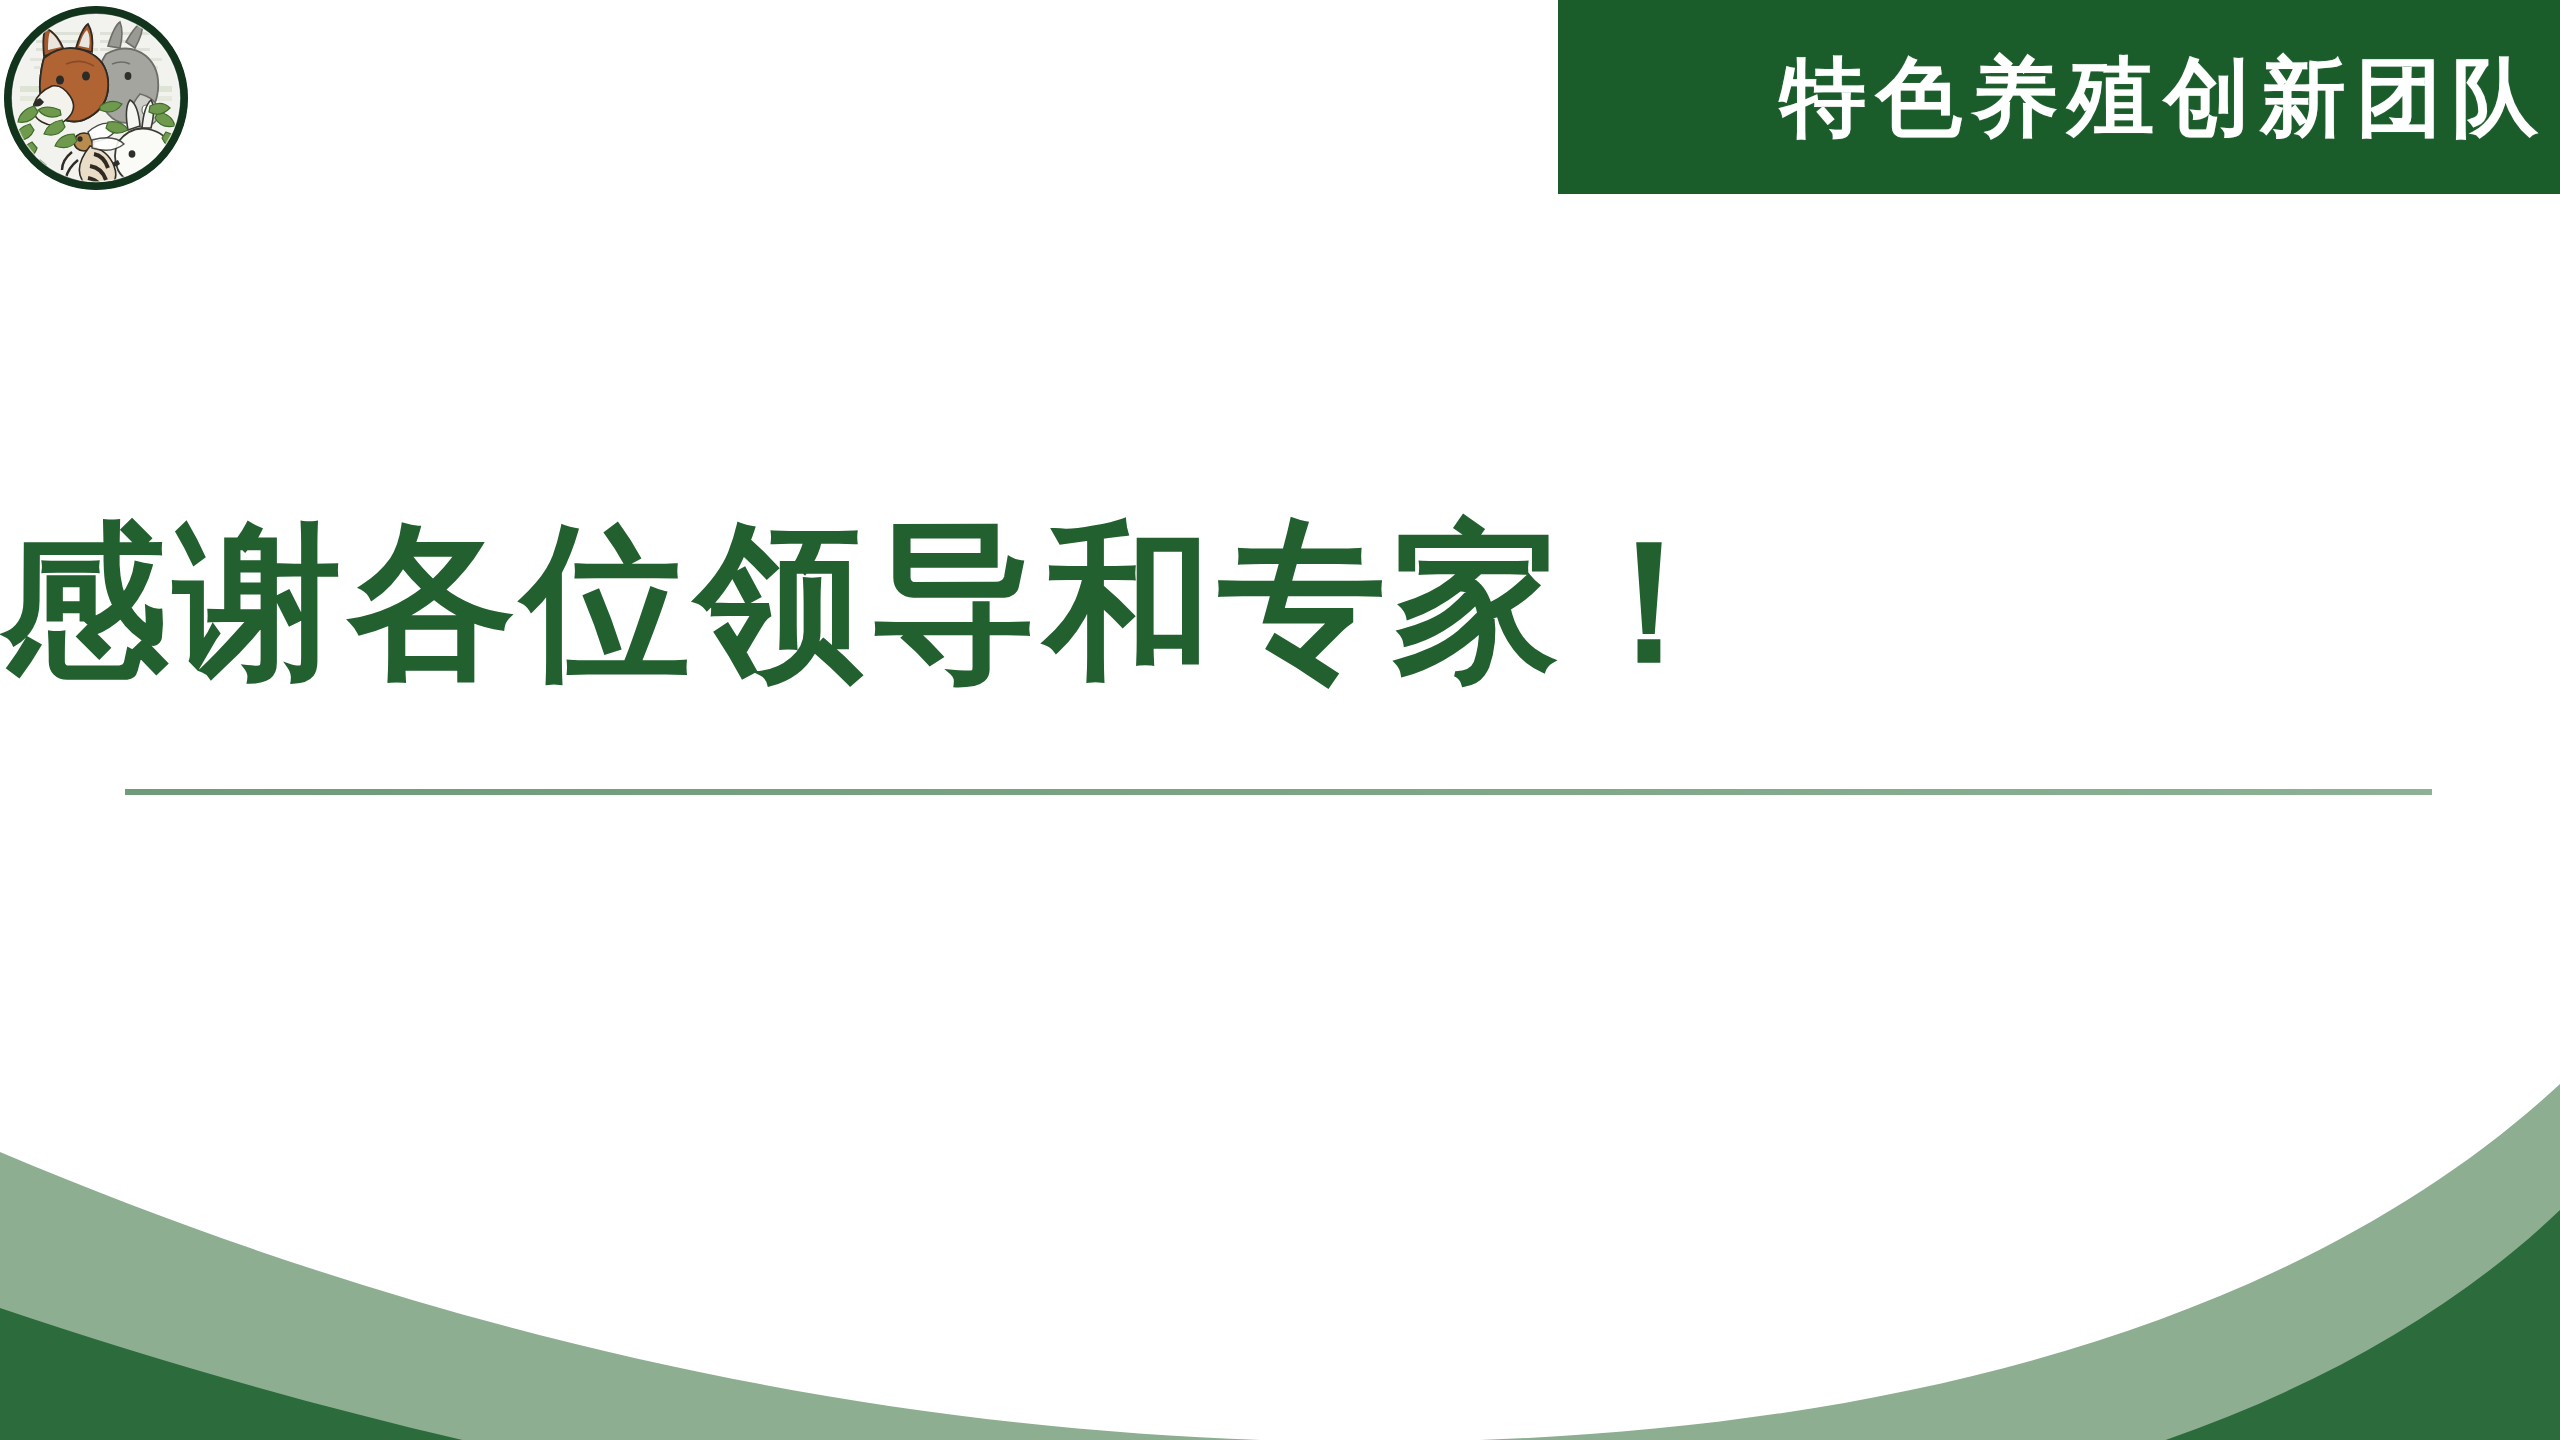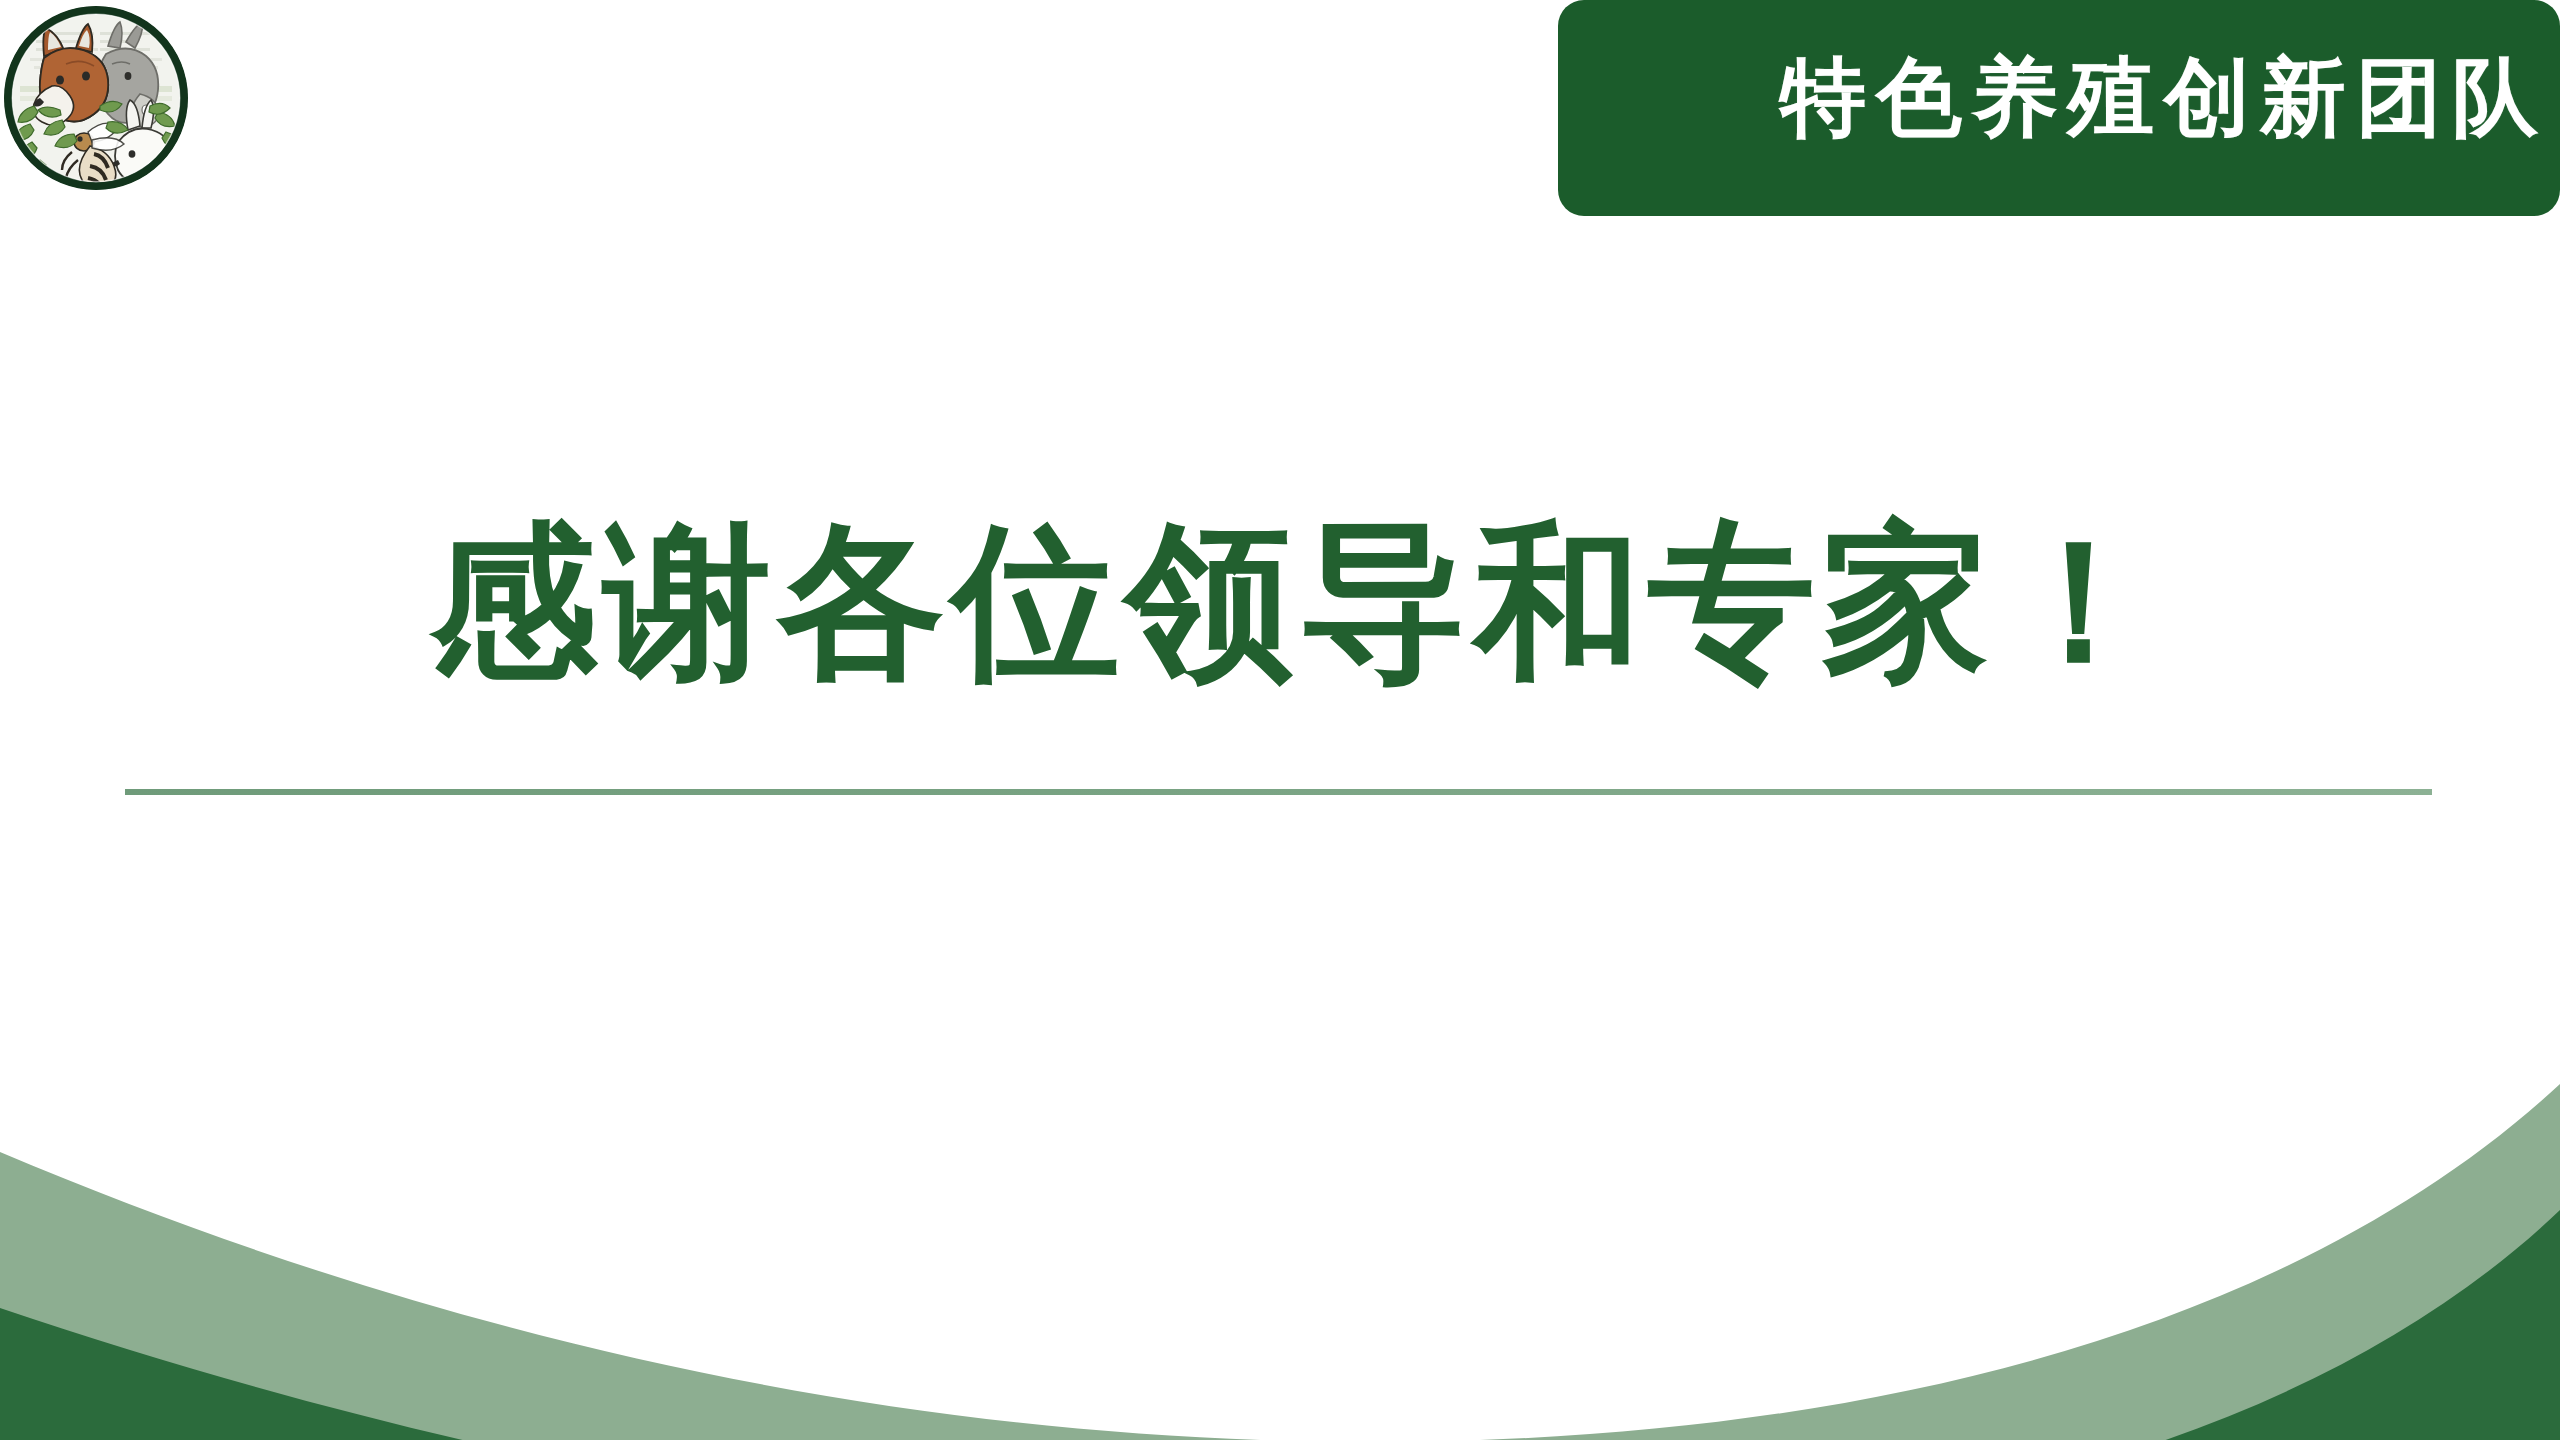--- a/index.html
+++ b/index.html
@@ -21,26 +21,25 @@
     inset: 0;
     background: #ffffff;
   }
 
   
   #header-banner {
     position: absolute;
     top: 0;
     left: 1558px;
     width: 1002px;
-    height: 216px;
+    height: 194px;
     background: #1b5c2b;
     display: flex;
     align-items: center;
     z-index: 5;
-    border-radius: 26px;
   }
 
   #brand-logo {
     position: absolute;
     top: 2px;
     left: 0px;
     width: 192px;
     height: 192px;
     z-index: 6;
   }
@@ -62,29 +61,28 @@
     line-height: 1;
     text-shadow: 0 0 1px rgba(255,255,255,.4);
   }
 
   
   #main-title {
     position: absolute;
     left: 0;
     right: 0;
     top: 505px;
-    text-align: center;
+    text-align: left;
     color: #22602f;
     font-family: "DejaVu Sans", "Liberation Sans", sans-serif;
     font-size: 168px;
     font-weight: 700;
     letter-spacing: 6px;
     line-height: 1.16;
     white-space: nowrap;
-    margin-left: 39px;
   }
 
   
   #title-divider {
     position: absolute;
     left: 125px;
     top: 789px;
     width: 2307px;
     height: 6px;
     background: linear-gradient(to right, #6f9b7a 0%, #79a383 45%, #8cb194 100%);

